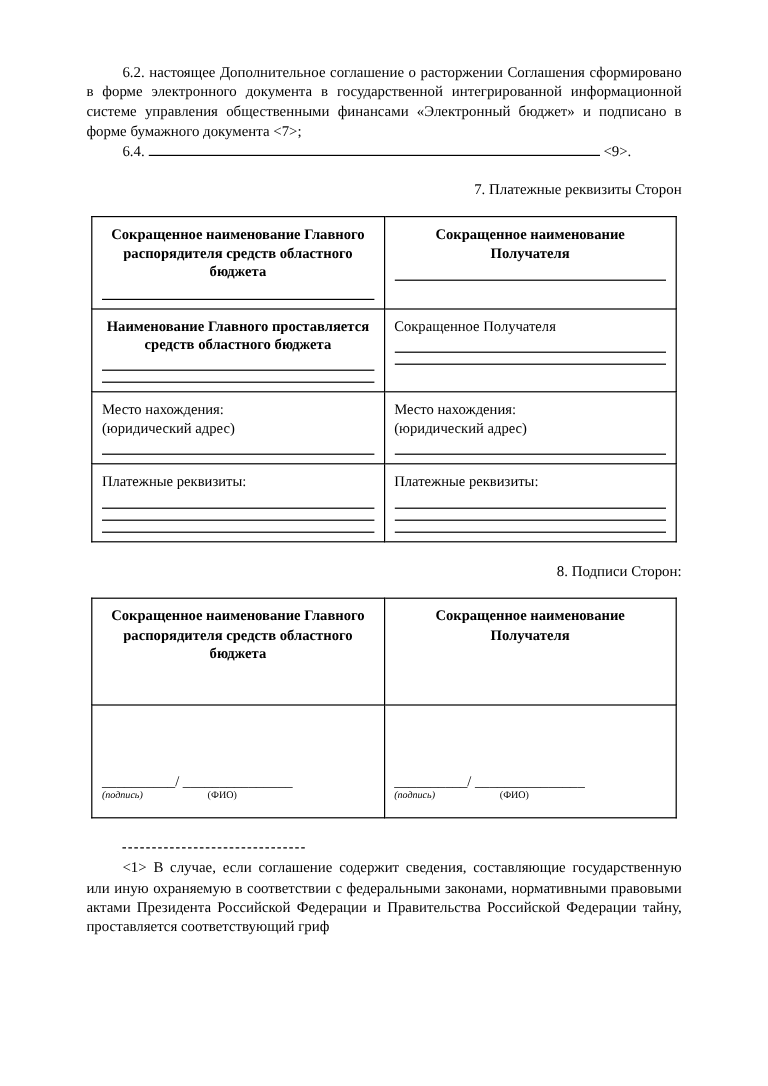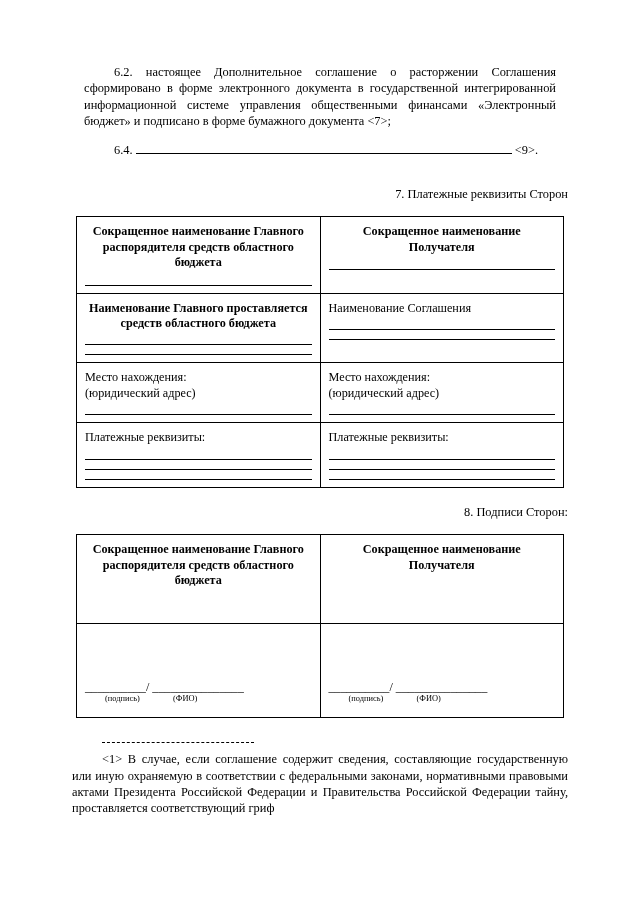--- a/index.html
+++ b/index.html
@@ -21,21 +21,21 @@
     width: 640px;
     height: 905px;
   }
   .content {
     position: absolute;
     left: 72px;
     top: 52px;
     width: 496px;
   }
   p.para {
-    margin: 12px;
+    margin: 0;
     font-size: 12.4px;
     line-height: 16.4px;
     text-align: justify;
     text-indent: 30px;
     -webkit-hyphens: none;
     hyphens: none;
   }
   p.para.noindent { text-indent: 0; }
 
   .fill-line {
@@ -93,22 +93,23 @@
     white-space: nowrap;
   }
   .sig-labels {
     position: relative;
     height: 12px;
     font-size: 8.4px;
     line-height: 10px;
   }
   .sig-labels span.l1 {
     position: absolute;
-    left: 20px;
+    left: 0;
     top: 0;
+    font-style: italic;
   }
   .sig-labels span.l2 {
     position: absolute;
     left: 88px;
     top: 0;
   }
   .sig-pad { height: 4px; }
 
   .footnote-sep {
     width: 152px;
@@ -157,21 +158,21 @@
             <div class="rule first"></div>
           </td>
         </tr>
         <tr>
           <td class="col-left">
             <div class="cell-center">Наименование Главного проставляется средств областного бюджета</div>
             <div class="rule"></div>
             <div class="rule tight"></div>
           </td>
           <td class="col-right">
-            <div class="cell-left">Наименование Соглашения</div>
+            <div class="cell-left">Сокращенное Получателя</div>
             <div class="rule"></div>
             <div class="rule tight"></div>
           </td>
         </tr>
         <tr>
           <td class="col-left">
             <div class="cell-left" style="white-space:pre-line;">Место нахождения:
 (юридический адрес)</div>
             <div class="rule"></div>
           </td>

